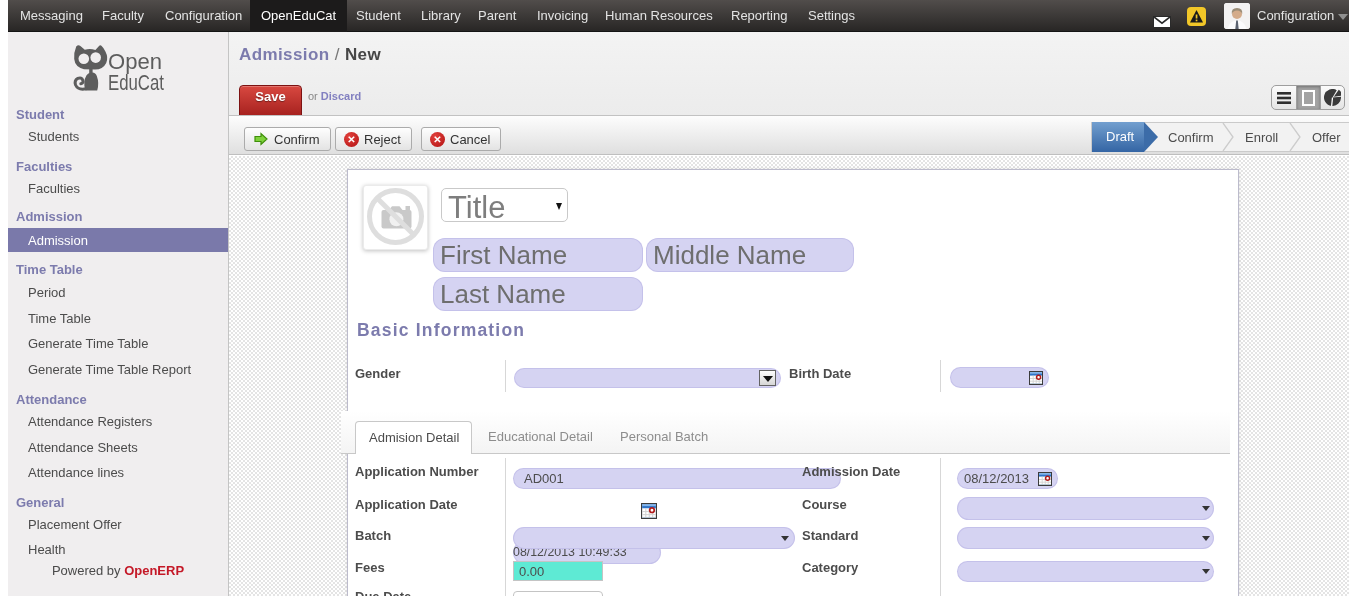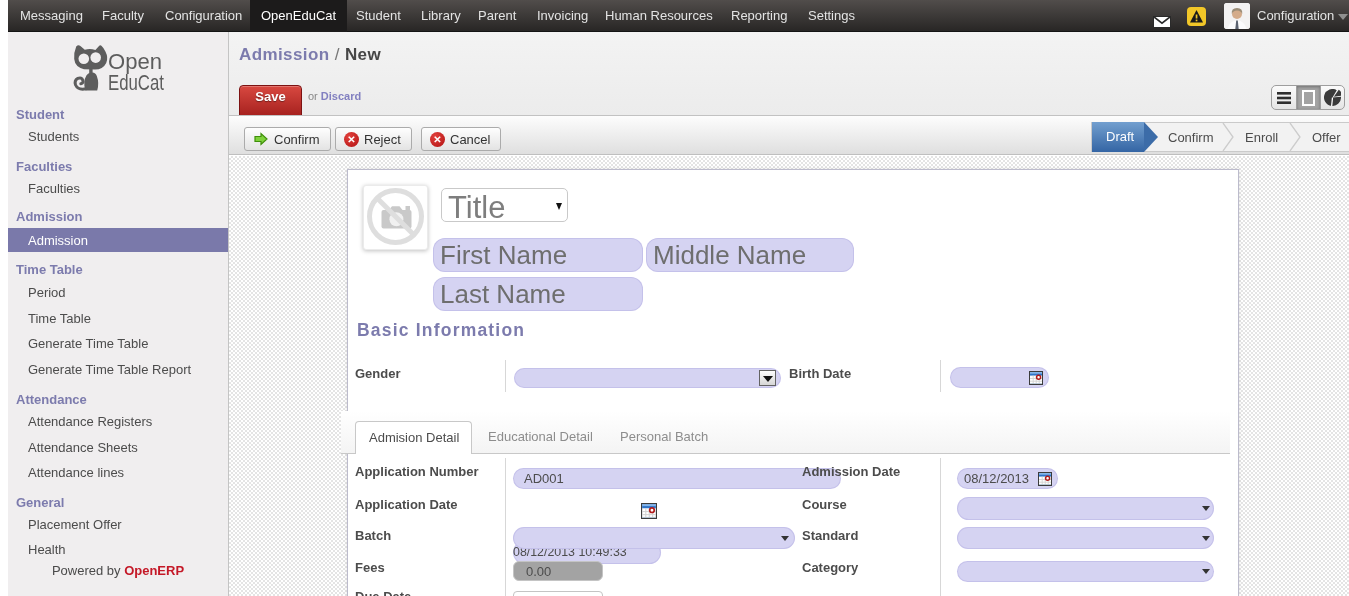--- a/index.html
+++ b/index.html
@@ -345,21 +345,21 @@
   <div class="vtri" style="left:1202px;top:506px;"></div>
 
   <div class="lbl" style="left:355px;top:528px;">Batch</div>
   <div class="lav" style="left:513px;top:527px;width:282px;height:22px;"></div>
   <div class="vtri" style="left:781px;top:536px;"></div>
   <div class="lbl" style="left:802px;top:528px;">Standard</div>
   <div class="lav" style="left:957px;top:527px;width:257px;height:22px;"></div>
   <div class="vtri" style="left:1202px;top:536px;"></div>
 
   <div class="lbl" style="left:355px;top:560px;">Fees</div>
-  <div class="val" style="position:absolute;left:513px;top:561px;width:90px;height:20px;line-height:20px;padding-left:12px;background:#a3a3a3;border:1px solid #c4c4c4;border-radius:6px;">0.00</div>
+  <div class="val" style="position:absolute;left:513px;top:561px;width:90px;height:20px;line-height:20px;padding-left:5px;background:#5eead4;border:1px solid #c4c4c4;border-radius:0;">0.00</div>
   <div class="lbl" style="left:802px;top:560px;">Category</div>
   <div class="lav" style="left:957px;top:561px;width:257px;height:21px;"></div>
   <div class="vtri" style="left:1202px;top:569px;"></div>
 
   <div class="lbl" style="left:355px;top:589px;">Due Date</div>
   <div style="position:absolute;left:513px;top:591px;width:90px;height:25px;background:#fff;border:1px solid #c4c4c4;border-radius:4px;"></div>
 
 </div>
 
 </body></html>

